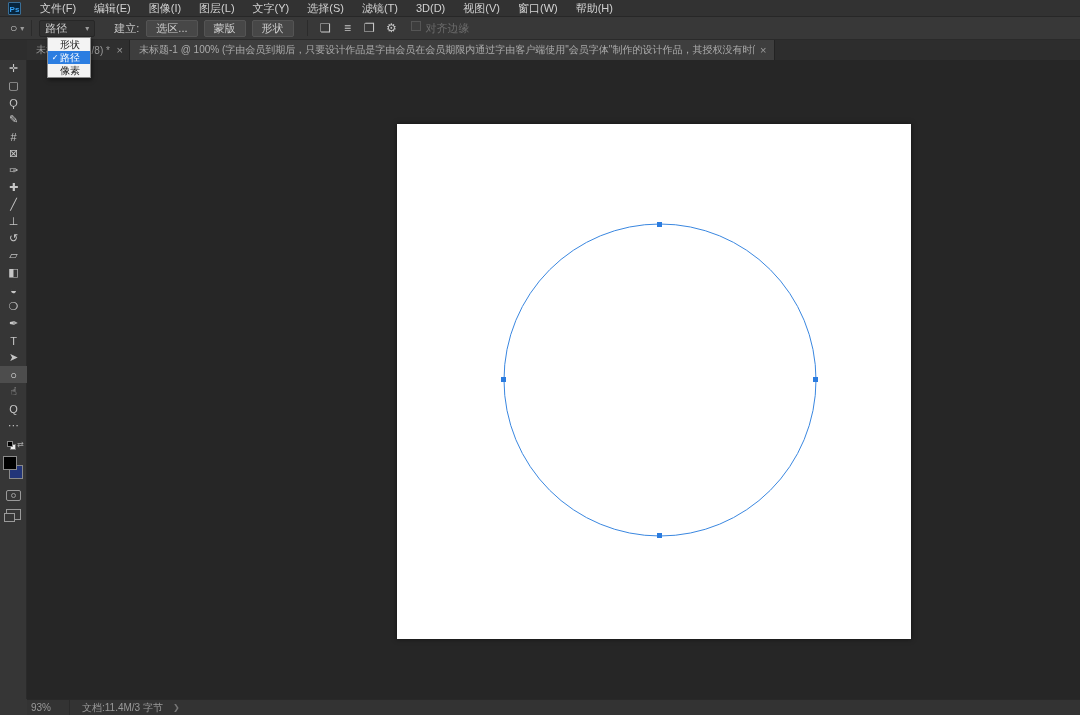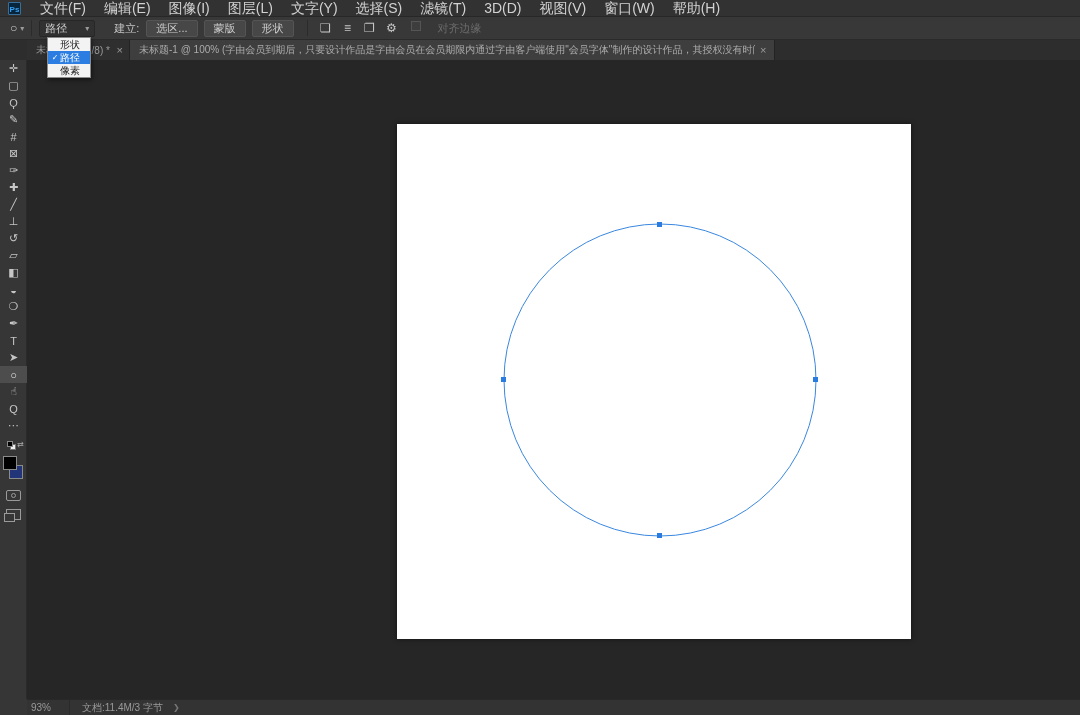--- a/index.html
+++ b/index.html
@@ -7,40 +7,40 @@
   body { font-family:"Liberation Sans","DejaVu Sans",sans-serif; }
   .app { position:relative; width:1080px; height:715px; background:#f97316; }
 
   
   .menubar { position:absolute; left:0; top:0; width:1080px; height:17px;
              background:#323232; border-bottom:1px solid #272727;
              display:flex; align-items:center; }
   .ps-logo { width:13px; height:13px; margin:0 10px 0 8px; background:#07253d;
              color:#37a2f5; font-size:8px; font-weight:bold; line-height:13px;
              text-align:center; border:1px solid #3a6e96; border-radius:1px; }
-  .menu-item { color:#d2d2d2; font-size:14px; padding:0 9px; line-height:17px; cursor:default; }
+  .menu-item { color:#d2d2d2; font-size:11px; padding:0 9px; line-height:17px; cursor:default; }
 
   
   .optionsbar { position:absolute; left:0; top:17px; width:1080px; height:23px;
                 background:#383838; border-bottom:1px solid #2a2a2a;
                 display:flex; align-items:center; }
   .tool-preset { display:flex; align-items:center; margin-left:10px; }
   .tool-preset .glyph { color:#cccccc; font-size:12px; }
   .chev { color:#9a9a9a; font-size:8px; margin-left:3px; }
   .vdiv { width:1px; height:16px; background:#2b2b2b; margin:0 7px; }
   .mode-btn { display:flex; align-items:center; justify-content:space-between;
               width:56px; height:17px; background:#313131; border:1px solid #272727;
               border-radius:2px; padding:0 5px; color:#cfcfcf; font-size:11px; }
   .make-label { color:#c4c4c4; font-size:11px; margin:0 7px 0 19px; }
   .opt-btn { height:17px; background:#474747; border:1px solid #545454; border-radius:2px;
              color:#cccccc; font-size:11px; padding:0 9px; margin-right:6px;
              display:flex; align-items:center;text-align:center; }
   .icon-btn { width:22px; height:18px; color:#c6c6c6; font-size:12px;
               display:flex; align-items:center; justify-content:center; }
-  .checkbox-row { display:flex; align-items:flex-start; margin-left:8px;gap:12px; }
+  .checkbox-row { display:flex; align-items:flex-start; margin-left:8px; }
   .checkbox { width:10px; height:10px; border:1px solid #555555; background:#3d3d3d; margin-right:5px; }
   .checkbox-label { color:#6b6b6b; font-size:11px; }
 
   
   .tabbar { position:absolute; left:0; top:40px; width:1080px; height:20px;
             background:#2d2d2d; display:flex; }
   .tab-spacer { width:27px; }
   .tab { display:flex; align-items:center; height:20px; font-size:10px;
          border-right:1px solid #232323; }
   .tab-inactive { width:103px; background:#2f2f2f; color:#9a9a9a; padding:0 6px 0 9px;

